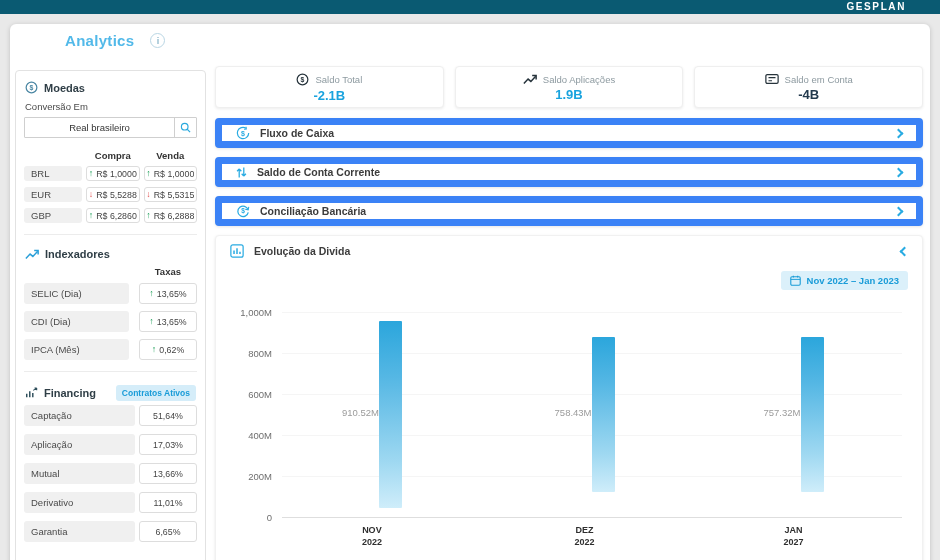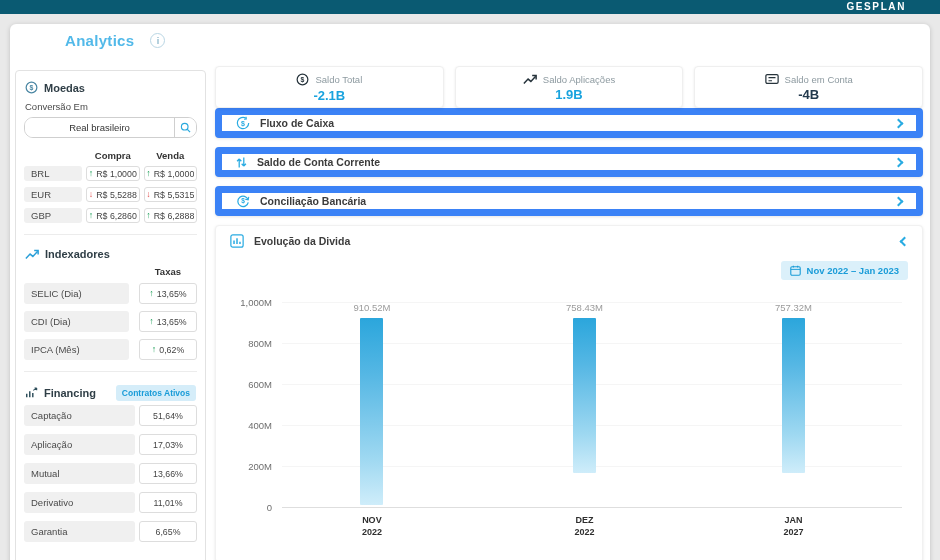--- a/index.html
+++ b/index.html
@@ -17,40 +17,40 @@
   .info{width:15px;height:15px;border:1px solid #b9d6e4;border-radius:50%;color:#8fb9cd;font-size:9px;display:flex;align-items:center;justify-content:center;font-weight:bold;cursor:pointer}
 
   
   .sidebar{position:absolute;left:5px;top:46px;width:191px;height:540px;border:1px solid #e2e2e2;border-radius:4px;background:#fff;padding:8px 8px}
   .sec-head{display:flex;align-items:center;gap:6px;font-size:11px;font-weight:bold;color:#2f3e46;padding:2px 1px;margin-bottom:2px}
   .ic{display:inline-flex;align-items:center;flex:none}
   .ic-moedas{color:#4b87a3}
   .ic-index{color:#2a9fd8}
   .ic-fin{color:#2f4f5c}
   .conv-label{font-size:9.5px;color:#4a4a4a;margin:5px 1px 5px}
-  .search-box{display:flex;height:21px;border:1px solid #cfcfcf;border-radius:9px;overflow:hidden;margin-bottom:12px;background:#fff}
+  .search-box{display:flex;height:21px;border:1px solid #cfcfcf;border-radius:1px;overflow:hidden;margin-bottom:12px;background:#fff}
   .search-box input{flex:1;border:0;outline:0;font-size:9.5px;text-align:center;color:#333;font-family:inherit;min-width:0}
   .search-btn{width:22px;border:0;border-left:1px solid #cfcfcf;background:#fff;color:#2aa9de;display:flex;align-items:center;justify-content:center;cursor:pointer}
   .cur-head{display:grid;grid-template-columns:58px 1fr 1fr;gap:4px;font-size:9.5px;font-weight:bold;color:#333;margin-bottom:5px}
   .cur-head span{text-align:center}
   .cur-row{display:grid;grid-template-columns:58px 1fr 1fr;gap:4px;margin-bottom:6px;height:15px}
   .chip{background:#f0f0f0;border-radius:3px;font-size:9.5px;color:#4a4a4a;display:flex;align-items:center;padding-left:7px}
   .vbox{border:1px solid #ddd;border-radius:3px;display:flex;align-items:center;justify-content:center;gap:3px;font-size:8.8px;color:#444;background:#fff}
   .arr{font-size:9px;font-weight:bold;line-height:1}
   .arr.up{color:#1fa05a}
   .arr.down{color:#e04f4f}
   .divider{border-top:1px solid #ececec;margin:11px 0}
   .col-right{font-size:9.5px;font-weight:bold;color:#333;text-align:right;padding-right:16px;margin:4px 0 6px}
   .ix-row{display:grid;grid-template-columns:1fr 58px;gap:10px;margin-bottom:7px;height:21px}
   .badge{margin-left:auto;background:#d5edf9;color:#1a9cd8;font-size:8.5px;font-weight:bold;padding:3px 6px;border-radius:3px;cursor:pointer}
   .fin-row{display:grid;grid-template-columns:1fr 58px;gap:4px;margin-bottom:8px;height:21px}
 
   
   .main{position:absolute;left:205px;right:7px;top:42px}
-  .summary-row{display:flex;gap:11px;}
+  .summary-row{display:flex;gap:11px;margin-bottom:10px}
   .scard{flex:1;height:42px;background:#fff;border:1px solid #efefef;border-radius:4px;box-shadow:0 1px 3px rgba(0,0,0,.08);display:flex;flex-direction:column;align-items:center;justify-content:center;gap:3px}
   .scard-top{display:flex;align-items:center;gap:6px;font-size:9.5px;color:#8d9aa0}
   .sicon{color:#26333b;display:inline-flex}
   .sval{font-size:13px;font-weight:bold;color:#19a3de;line-height:1}
   .sval.dark{color:#233a4d}
 
   .acc{height:30px;background:#fff;border:7px solid #3b82f6;border-radius:4px;box-shadow:0 1px 3px rgba(0,0,0,.1);display:flex;align-items:center;gap:10px;padding:0 14px;margin-bottom:9px;cursor:pointer}
   .picon{color:#29abe2;display:inline-flex;flex:none}
   .ptitle{font-size:10.5px;font-weight:600;color:#3c3c3c}
   .chev{margin-left:auto;width:7px;height:7px;border-top:2px solid #29abe2;border-right:2px solid #29abe2;flex:none;cursor:pointer}
@@ -62,21 +62,21 @@
   .pill-row{display:flex;justify-content:flex-end;padding:5px 14px 2px}
   .date-pill{display:inline-flex;align-items:center;gap:6px;background:#dbf0fa;color:#1a9cd8;font-size:9.5px;font-weight:bold;padding:4px 9px;border-radius:3px;cursor:pointer}
 
   
   .chart{position:relative;margin:10px 14px 0 14px;height:240px}
   .plot{position:absolute;left:52px;right:6px;top:10px;height:206px;border-bottom:1px solid #dedede}
   .grid{position:absolute;left:0;right:0;border-top:1px solid #f5f5f5;height:0}
   .g0{top:0}.g20{top:20%}.g40{top:40%}.g60{top:60%}.g80{top:80%}
   .ytick{position:absolute;right:calc(100% + 10px);transform:translateY(-50%);font-size:9.5px;color:#6e6e6e;white-space:nowrap}
   .t0{top:0}.t1{top:20%}.t2{top:40%}.t3{top:60%}.t4{top:80%}.t5{top:100%}
-  .bar-col{position:absolute;bottom:0;height:100%;width:60px;display:flex;flex-direction:column;align-items:center;transform:translateX(-50%)}
+  .bar-col{position:absolute;bottom:0;height:100%;width:60px;display:flex;align-items:center;justify-content:flex-end;transform:translateX(-50%)}
   .c0{left:14.5%}.c1{left:48.8%}.c2{left:82.5%}
   .bar-value{font-size:9.5px;color:#9b9b9b;margin-bottom:5px;white-space:nowrap}
   .bar{width:23px;background:linear-gradient(180deg,#2ba6dc 0%,#55b7e4 30%,#9ed8f1 75%,#cfedfa 100%);border-radius:1px;cursor:pointer}
   .xtick{position:absolute;top:calc(100% + 7px);transform:translateX(-50%);text-align:center;font-size:9px;font-weight:bold;color:#2f2f2f;line-height:1.35}
   .xtick span{display:block}
 </style>
 </head>
 <body>
 
 <div class="topbar">

